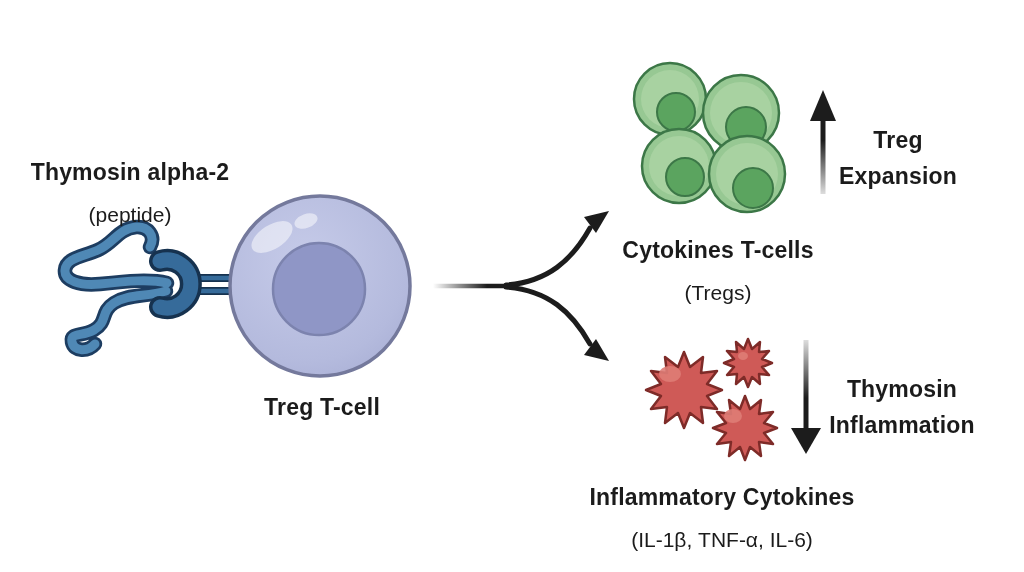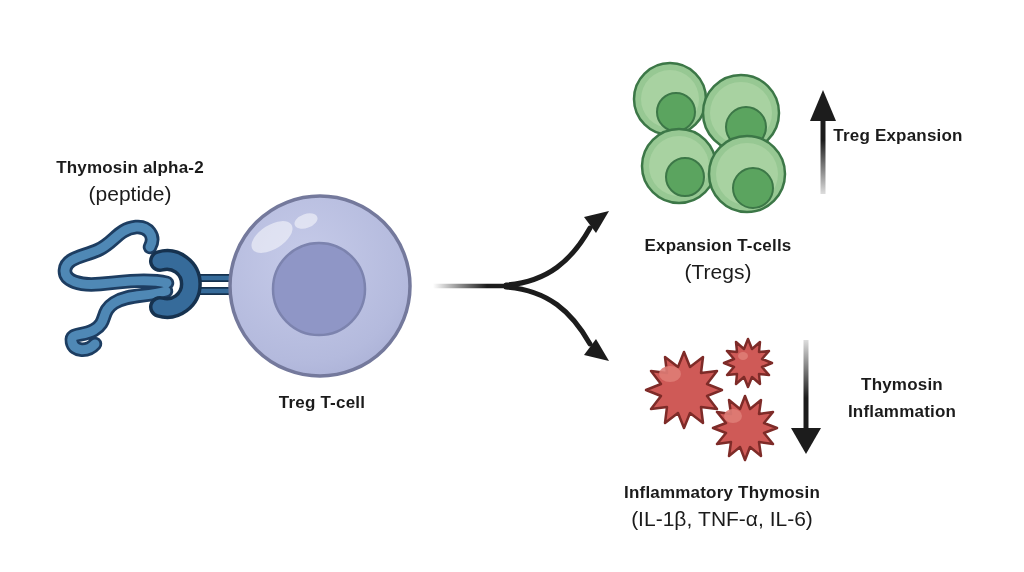--- a/index.html
+++ b/index.html
@@ -5,22 +5,22 @@
   html, body { margin: 0; padding: 0; }
   body {
     width: 1024px; height: 572px; overflow: hidden;
     background: var(--background, #ffffff);
     font-family: "Liberation Sans", "DejaVu Sans", sans-serif;
   }
   #stage { position: relative; width: 1024px; height: 572px; background: var(--background, #ffffff); }
   #art { position: absolute; left: 0; top: 0; }
 
   .lbl { position: absolute; transform: translateX(-50%); text-align: center; color: var(--text, #1b1b1b); }
-  .lbl .t { font-weight: 700; font-size: 17px; line-height: 27px; letter-spacing: 0.2px; }
-  .lbl .s { font-weight: 400; font-size: 21px; line-height: 25px; }
+  .lbl .t { font-weight: 700; font-size: 23px; line-height: 36px; letter-spacing: 0.2px; }
+  .lbl .s { font-weight: 400; font-size: 21px; line-height: 25px; margin-top: 12px; }
 
   
   .pep-outline  { fill: none; stroke: var(--peptide-outline); stroke-width: 14.5; stroke-linecap: round; stroke-linejoin: round; }
   .pep-fill     { fill: none; stroke: var(--peptide-fill);    stroke-width: 9;    stroke-linecap: round; stroke-linejoin: round; }
   .rec-outline  { fill: none; stroke: var(--receptor-outline); stroke-width: 22; stroke-linecap: round; }
   .rec-fill     { fill: none; stroke: var(--receptor-fill);    stroke-width: 15; stroke-linecap: round; }
   .stalk-out    { stroke: var(--receptor-outline); stroke-width: 8;   stroke-linecap: round; }
   .stalk-in     { stroke: var(--receptor-fill);    stroke-width: 4.5; stroke-linecap: round; }
   .cell-border  { stroke: var(--cell-border); stroke-width: 3.5; }
   .nucleus      { fill: var(--cell-nucleus); stroke: var(--cell-nucleus-border); stroke-width: 2.5; }
@@ -139,30 +139,30 @@
   <div class="lbl" style="left:130px; top:154px;">
     <div class="t">Thymosin alpha-2</div>
     <div class="s">(peptide)</div>
   </div>
 
   <div class="lbl" style="left:322px; top:389px;">
     <div class="t">Treg T-cell</div>
   </div>
 
   <div class="lbl" style="left:718px; top:232px;">
-    <div class="t">Expansion T-cells</div>
+    <div class="t">Cytokines T-cells</div>
     <div class="s">(Tregs)</div>
   </div>
 
   <div class="lbl" style="left:898px; top:122px; width:150px;">
     <div class="t">Treg Expansion</div>
   </div>
 
   <div class="lbl" style="left:722px; top:479px;">
-    <div class="t">Inflammatory Thymosin</div>
+    <div class="t">Inflammatory Cytokines</div>
     <div class="s">(IL-1β, TNF-α, IL-6)</div>
   </div>
 
   <div class="lbl" style="left:902px; top:371px; width:190px;">
     <div class="t">Thymosin Inflammation</div>
   </div>
 
 </div>
 
 </body></html>

